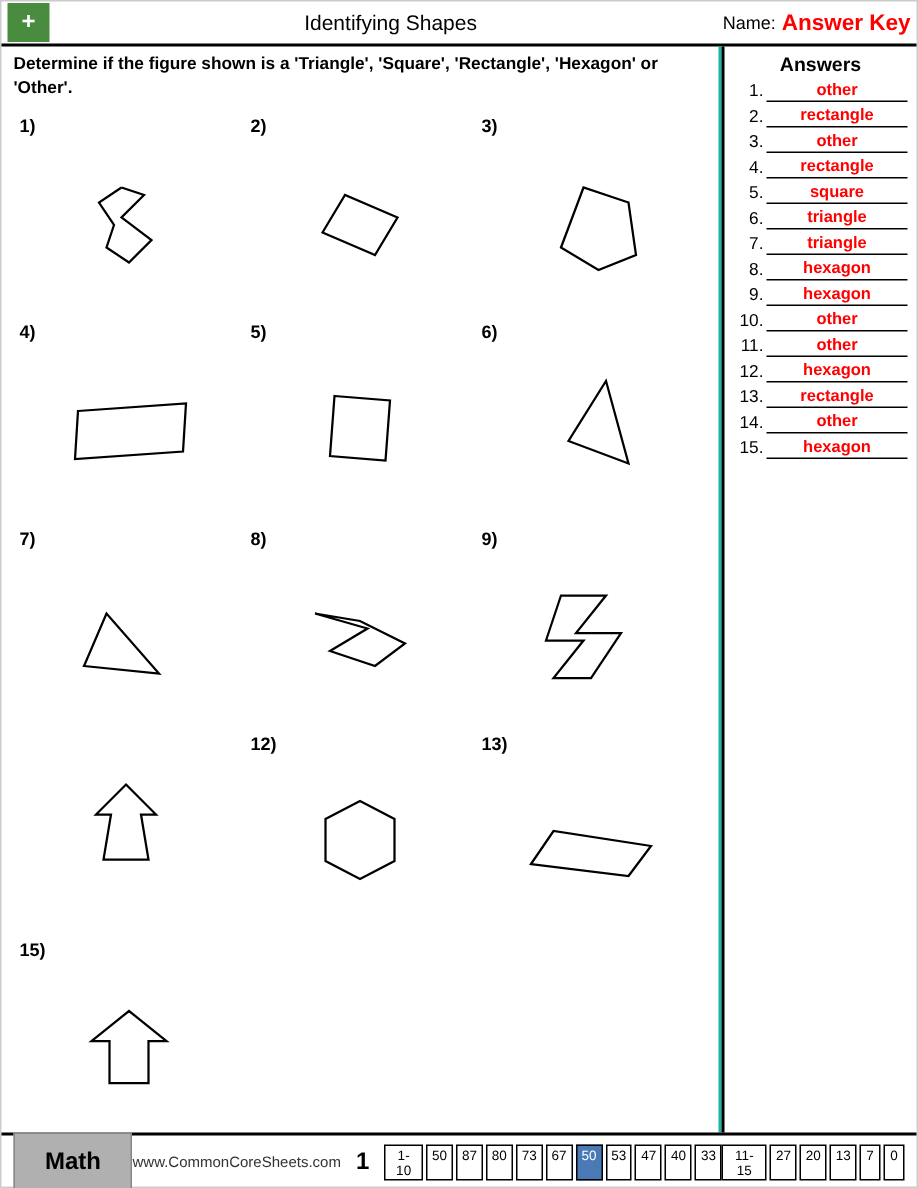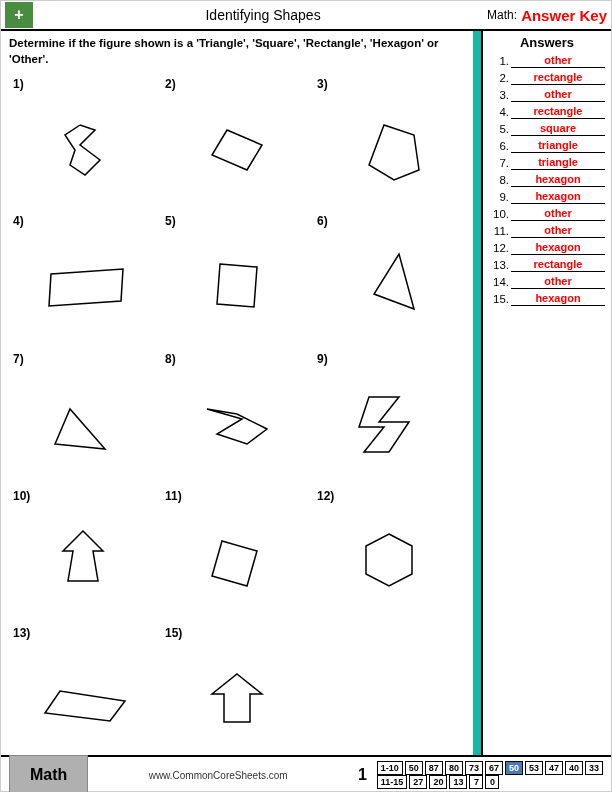--- a/index.html
+++ b/index.html
@@ -54,21 +54,21 @@
     }
     
     .content-wrapper {
       display: flex;
       height: calc(792px - 30px - 38px);
     }
     
     .main-area {
       flex: 1;
       padding: 4px 8px;
-      border-right: 8px solid #14b8a6;
+      border-right: 2px solid #14b8a6;
     }
     .instructions {
       font-size: 11.5px;
       font-weight: bold;
       margin-bottom: 6px;
       line-height: 1.4;
     }
     
     .shapes-grid {
       display: grid;
@@ -157,24 +157,23 @@
       font-size: 10px;
       color: #333;
     }
     .footer-page-num {
       font-size: 16px;
       font-weight: bold;
       margin: 0 10px;
     }
     .footer-stats {
       display: flex;
-      flex-direction: column;
+      flex-direction: row;
       font-size: 9px;
       margin-right: 8px;
-      font-weight: bold;
     }
     .footer-stats-row {
       display: flex;
       gap: 2px;
     }
     .stat-cell {
       border: 1px solid #000;
       padding: 1px 3px;
       min-width: 14px;
       text-align: center;
@@ -185,21 +184,21 @@
     }
   </style>
 </head>
 <body>
 
 <div class="page">
 
   <div class="header">
     <div class="header-logo">+</div>
     <div class="header-title">Identifying Shapes</div>
-    <span class="header-name">Math:</span>
+    <span class="header-name">Name:</span>
     <span class="header-answer-key">Answer Key</span>
   </div>
 
   <div class="content-wrapper">
 
     <div class="main-area">
       <div class="instructions">Determine if the figure shown is a 'Triangle', 'Square', 'Rectangle', 'Hexagon' or 'Other'.</div>
 
       <div class="shapes-grid">
 
@@ -279,36 +278,27 @@
         <div class="shape-cell">
           <div class="shape-number">9)</div>
           <div class="shape-svg">
             <svg class="shape" width="70" height="75" viewBox="0 0 70 75">
               <polygon points="15,10 45,10 25,35 55,35 35,65 10,65 30,40 5,40" stroke="#000" stroke-width="1.5" fill="none"></polygon>
             </svg>
           </div>
         </div>
 
         <div class="shape-cell">
-          <div class="shape-number">10)</div>
           <div class="shape-svg">
             <svg class="shape" width="75" height="70" viewBox="0 0 75 70">
               <polygon points="35,5 55,25 45,25 50,55 20,55 25,25 15,25" stroke="#000" stroke-width="1.5" fill="none"></polygon>
             </svg>
           </div>
         </div>
 
-        <div class="shape-cell">
-          <div class="shape-number">11)</div>
-          <div class="shape-svg">
-            <svg class="shape" width="70" height="70" viewBox="0 0 70 70">
-              <polygon points="20,15 55,25 45,60 10,50" stroke="#000" stroke-width="1.5" fill="none"></polygon>
-            </svg>
-          </div>
-        </div>
 
         <div class="shape-cell">
           <div class="shape-number">12)</div>
           <div class="shape-svg">
             <svg class="shape" width="70" height="70" viewBox="0 0 70 70">
               <polygon points="35,8 58,20 58,48 35,60 12,48 12,20" stroke="#000" stroke-width="1.5" fill="none"></polygon>
             </svg>
           </div>
         </div>
 

